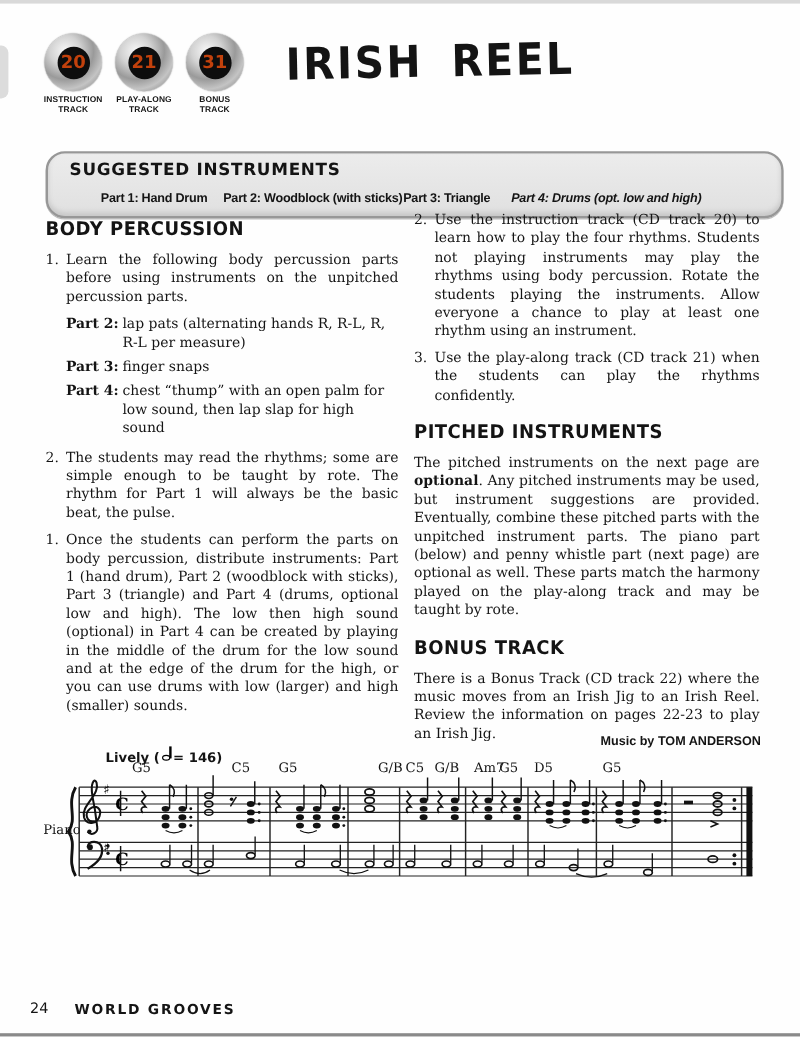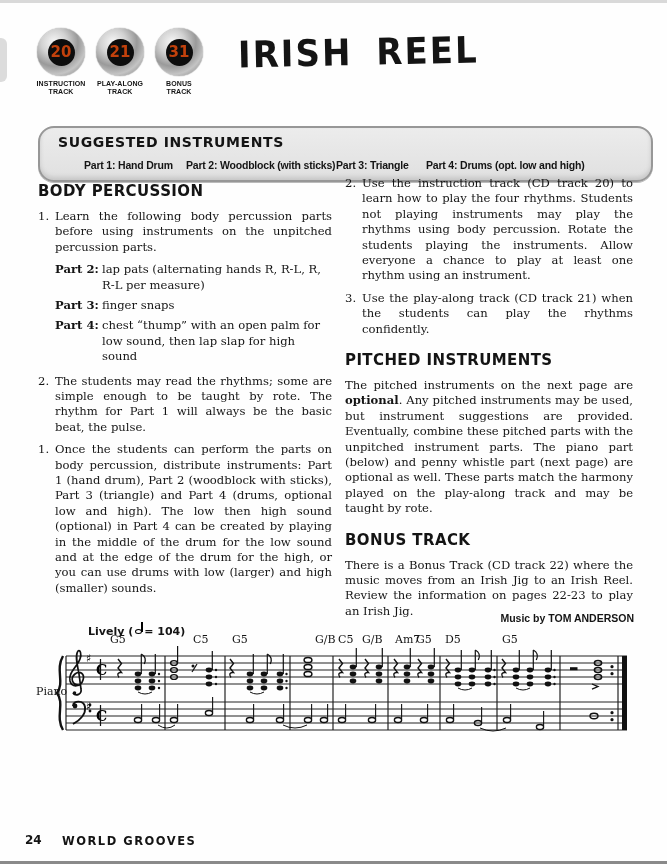--- a/index.html
+++ b/index.html
@@ -40,21 +40,21 @@
   
   .sug-box {
     position:absolute; left:38px; top:110px; width:615px; height:56px;
     background:linear-gradient(#ececec,#e0e0e0);
     border:2px solid #979797; border-radius:16px;
     box-shadow:inset 0 -3px 4px #c7c7c7, 0 1px 0 #bbb;
     margin-top:16px;
   }
   .sug-title { position:absolute; left:18px; top:6px; font-size:14px; letter-spacing:.6px; }
   .sug-part { position:absolute; top:31px; font-family:"Liberation Sans",sans-serif; font-weight:bold; font-size:10.5px; letter-spacing:-.2px;padding-left:16px; }
-  .sug-p1 { left:28px; } .sug-p2 { left:130px; } .sug-p3 { left:280px; } .sug-p4 { left:370px; }
+  .sug-p1 { left:28px; } .sug-p2 { left:130px; } .sug-p3 { left:280px; } .sug-p4 { left:370px;font-style:italic; }
 
   
   .col { position:absolute; top:176px; font-size:11.6px; line-height:1.33; }
   .col-left  { left:38px;  width:294px; }
   .col-right { left:345px; width:288px; }
   .sec-head { font-size:15px; letter-spacing:.4px; transform:scaleY(1.05); transform-origin:left; margin:6px 0 7px 0; }
   .sec-head.mt { margin-top:14px; }
   .num-item { display:flex; margin-bottom:7px; }
   .num { width:17px; flex:none; }
   .itext { flex:1; text-align:justify; }
@@ -68,21 +68,21 @@
   .credit { position:absolute; right:33px; top:612px; font-family:Liberation Sans, sans-serif; font-weight:bold; font-size:10.5px; }
   .tempo { position:absolute; left:88px; top:625px; font-family:"DejaVu Sans",sans-serif; font-weight:bold; font-size:11px; }
   .halfnote-glyph { display:inline-block; width:7px; height:5px; border:1.4px solid #000; border-radius:50%; position:relative; margin:0 2px; top:-1px; }
   .halfnote-glyph::after { content:""; position:absolute; right:-1.4px; top:-8px; width:1.4px; height:10px; background:#000; }
   .chords { position:absolute; left:0; top:633px; width:667px; height:14px; }
   .chord { position:absolute; font-size:11px; font-family:"DejaVu Serif",serif; }
   .piano-label { position:absolute; left:36px; top:685px; font-size:11px; }
   .score-svg { position:absolute; left:52px; top:644px; }
 
   
-  .footer-page { position:absolute; left:25px; top:833px; font-family:"DejaVu Sans",sans-serif; font-weight:bold; font-size:12px; }
+  .footer-page { position:absolute; left:25px; top:833px; font-family:"DejaVu Sans",sans-serif; font-weight:normal; font-size:12px; }
   .footer-title { position:absolute; left:62px; top:834px; font-size:11.5px; letter-spacing:1.5px; }
 </style>
 </head>
 <body>
 
 <div class="page">
   <div class="scan-top"></div>
   <div class="scan-left"></div>
   <div class="scan-bottom"></div>
 
@@ -170,21 +170,21 @@
     </div>
 
     <h2 class="sec-head funky mt">PITCHED INSTRUMENTS</h2>
     <p class="para"><span>The pitched instruments on the next page are </span><strong>optional</strong><span>. Any pitched instruments may be used, but instrument suggestions are provided. Eventually, combine these pitched parts with the unpitched instrument parts. The piano part (below) and penny whistle part (next page) are optional as well. These parts match the harmony played on the play-along track and may be taught by rote.</span></p>
 
     <h2 class="sec-head funky mt">BONUS TRACK</h2>
     <p class="para">There is a Bonus Track (CD track 22) where the music moves from an Irish Jig to an Irish Reel. Review the information on pages 22-23 to play an Irish Jig.</p>
   </div>
 
   <div class="credit">Music by TOM ANDERSON</div>
-  <div class="tempo"><span>Lively (</span><span class="halfnote-glyph"></span><span>= 104)</span></div>
+  <div class="tempo"><span>Lively (</span><span class="halfnote-glyph"></span><span>= 146)</span></div>
 
   <div class="chords">
     <span class="chord" style="left:110px">G5</span>
     <span class="chord" style="left:193px">C5</span>
     <span class="chord" style="left:232px">G5</span>
     <span class="chord" style="left:315px">G/B</span>
     <span class="chord" style="left:338px">C5</span>
     <span class="chord" style="left:362px">G/B</span>
     <span class="chord" style="left:395px">Am7</span>
     <span class="chord" style="left:416px">G5</span>

